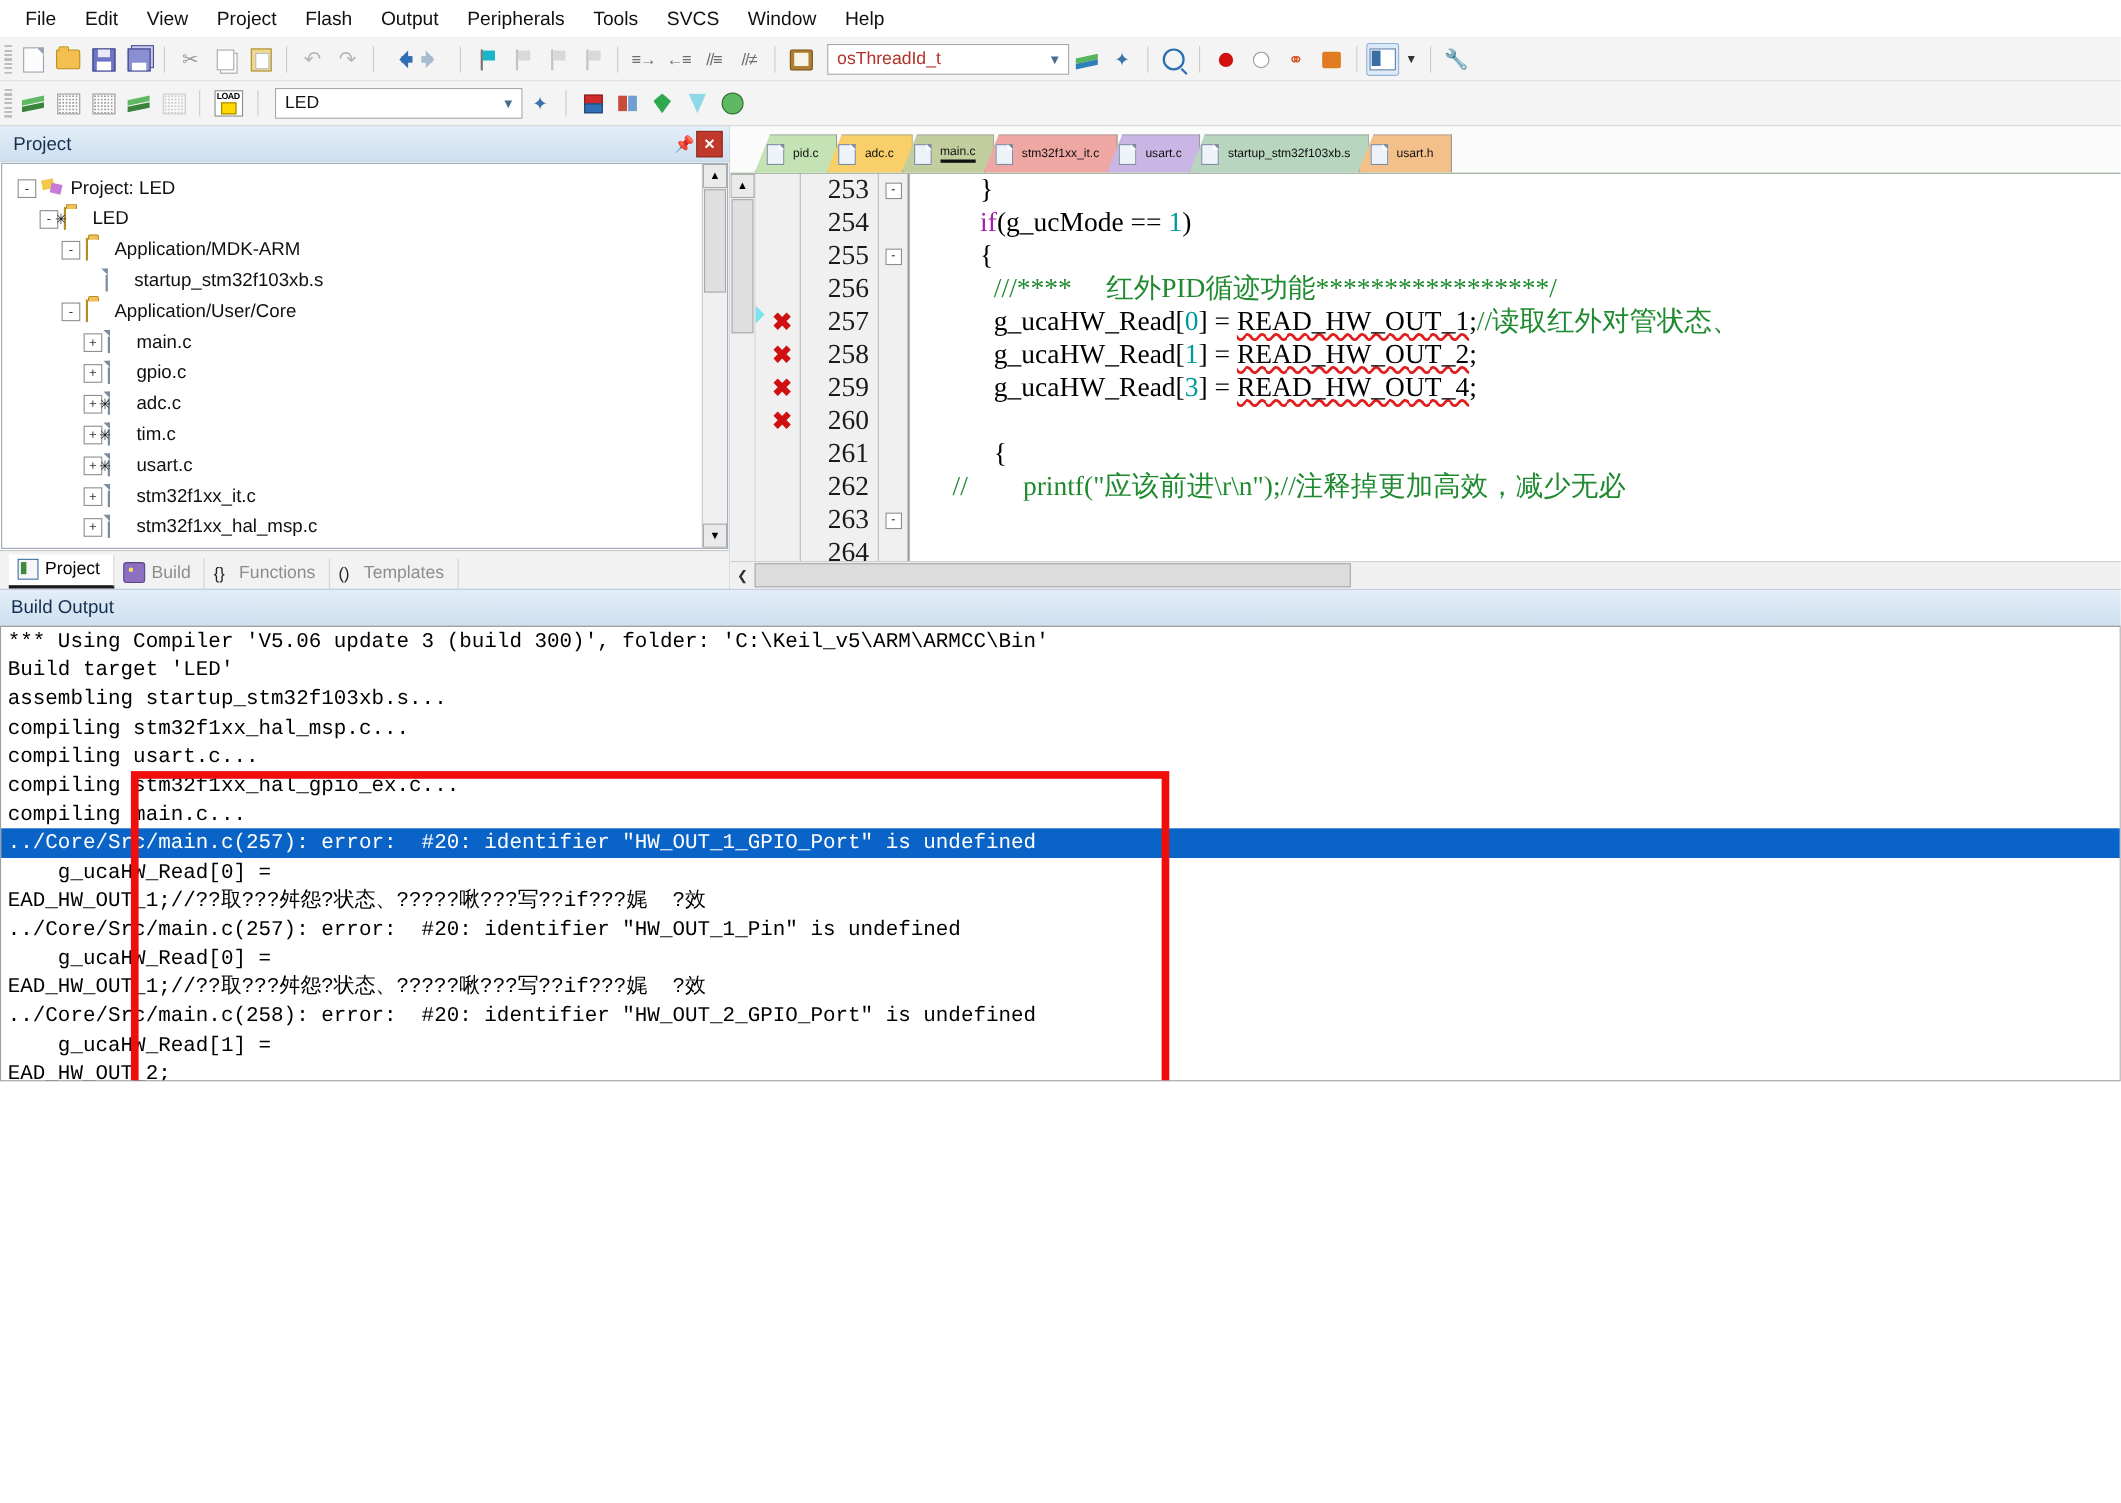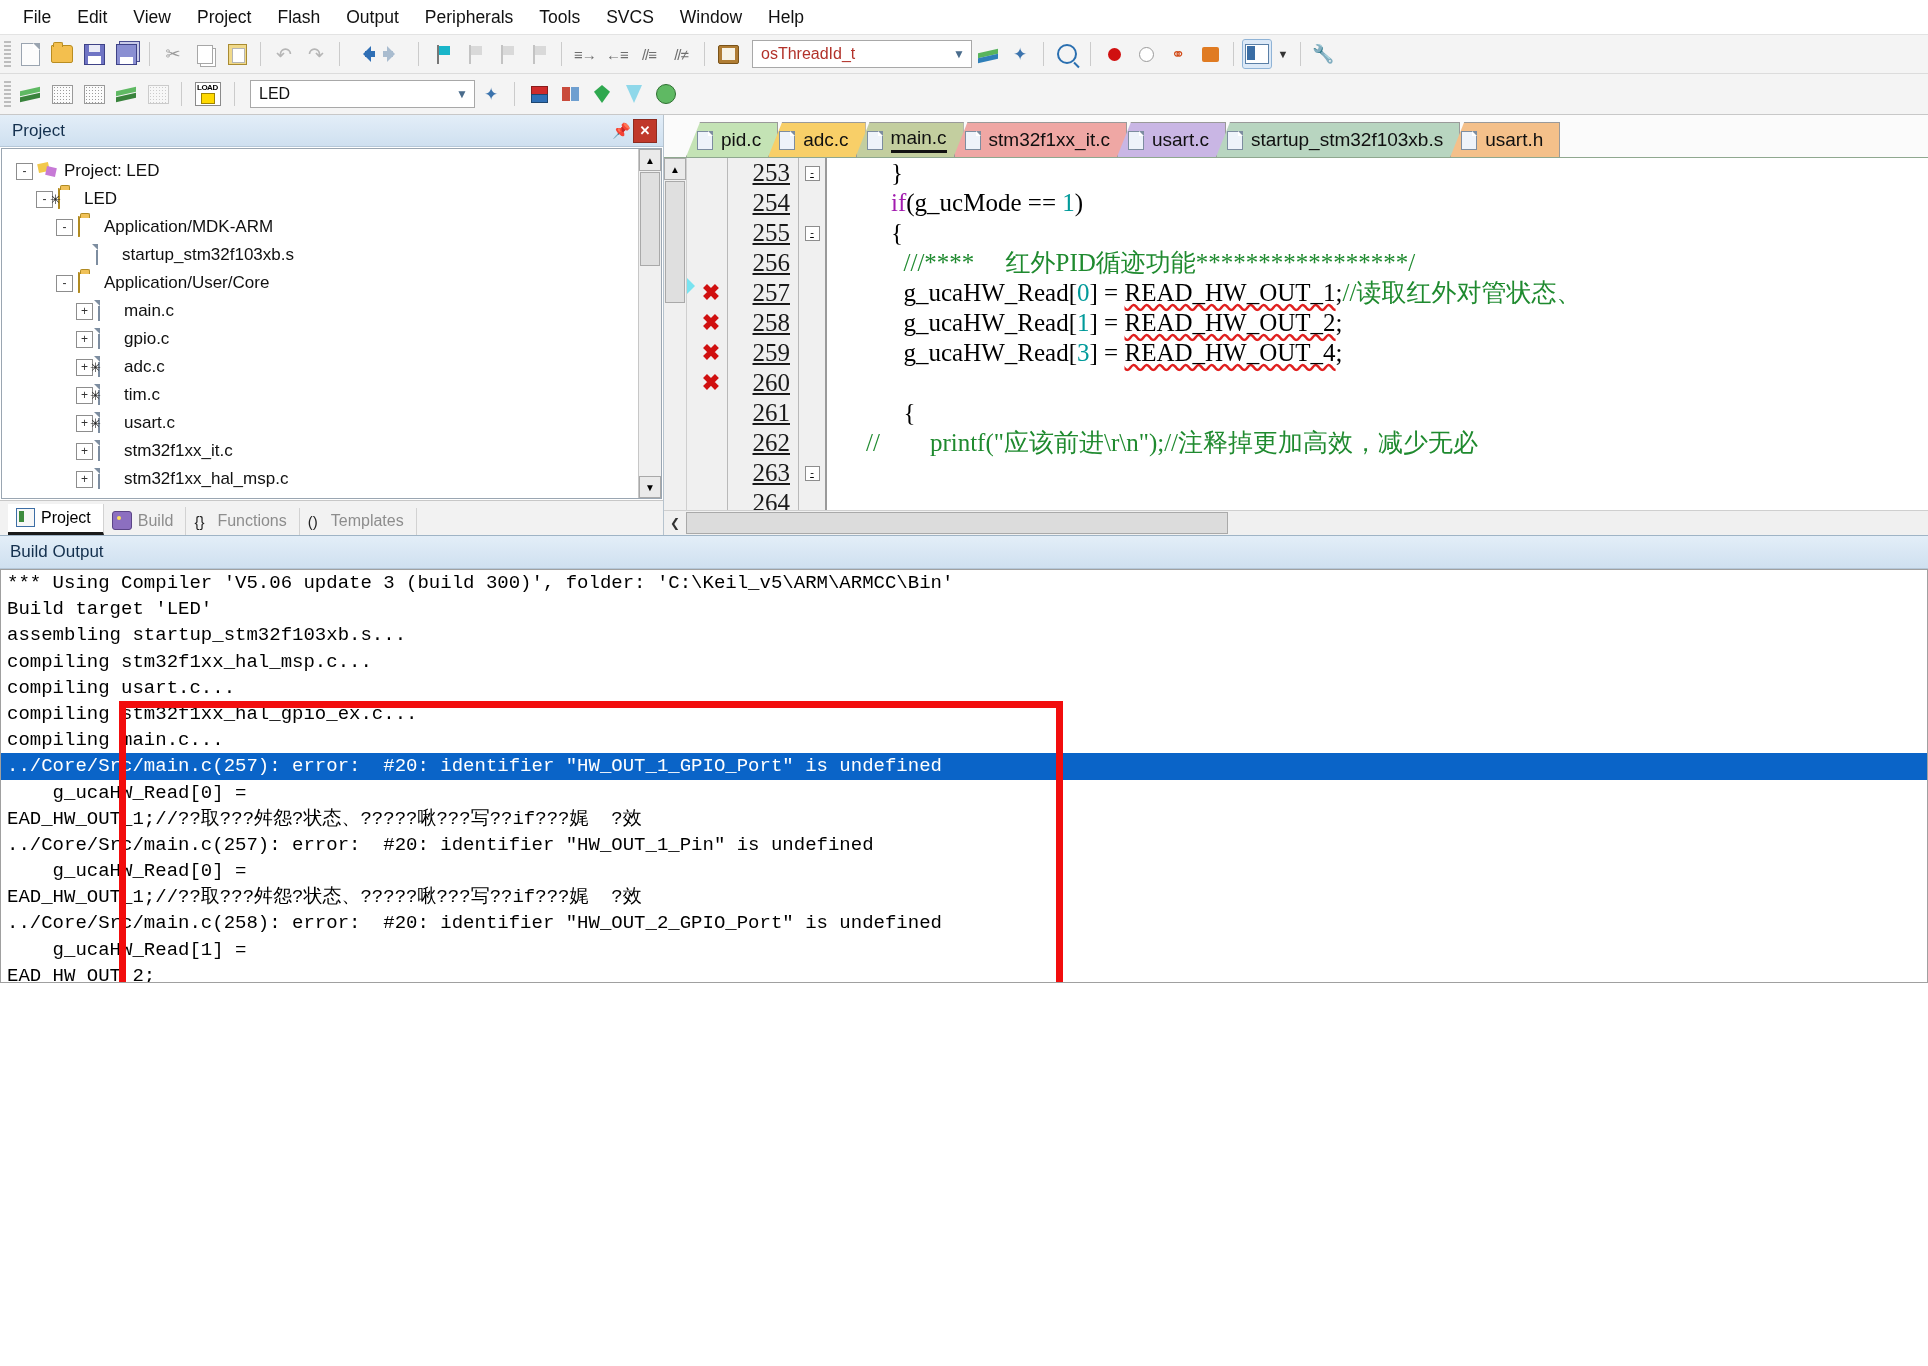--- a/index.html
+++ b/index.html
@@ -156,38 +156,38 @@
   .pt-proj{background:#f7f7f7;border:1px solid #3d6ea5;position:relative;}
   .pt-proj:after{content:"";position:absolute;left:2px;top:2px;width:5px;height:11px;background:#3d8b3d;}
   .pt-book{width:18px;height:17px;background:#8c6fc0;border:1px solid #5b4487;border-radius:3px;position:relative;}
   .pt-book:after{content:"";position:absolute;left:4px;top:4px;width:4px;height:4px;border-radius:50%;background:#ffe05a;}
 
   
   .editor{flex:1;display:flex;flex-direction:column;background:#fff;overflow:hidden;}
   .etabs{height:42px;display:flex;align-items:flex-end;background:#fbfbfb;padding-left:22px;border-bottom:1px solid #8fa88f;}
   .etab{
     height:34px;display:flex;align-items:center;gap:8px;padding:0 16px 0 10px;
-    font-size:19px;color:#101010;position:relative;margin-right:-10px;
+    font-size:11px;color:#101010;position:relative;margin-right:-10px;
     border:1px solid #9a9a9a;border-bottom:none;
     clip-path:polygon(14px 0,100% 0,100% 100%,0 100%);
     white-space:nowrap;
   }
   .etab .tfico{width:14px;height:17px;background:#eef3fa;border:1px solid #7d8da0;position:relative;flex:0 0 auto;}
   .etab .tfico:after{content:"";position:absolute;right:-1px;top:-1px;border-width:0 5px 5px 0;border-style:solid;border-color:#ffffff #7d8da0;}
   .etab.active{font-weight:normal;}
   .etab.active .lbl{border-bottom:3px solid #111;padding-bottom:1px;}
   .ed-body{flex:1;display:flex;overflow:hidden;position:relative;}
   .ed-vscroll{width:22px;background:#f0f0f0;border-right:1px solid #cfcfcf;display:flex;flex-direction:column;align-items:center;}
   .bpgutter{width:40px;background:#f0f0f0;border-right:1px solid #b9b9b9;position:relative;flex:0 0 auto;}
   .gutnum{width:62px;background:#f0f0f0;border-right:1px solid #b9b9b9;text-align:right;padding-right:8px;
      font-family:"Liberation Serif",serif;font-size:25px;color:#1a1a1a;flex:0 0 auto;}
   .foldcol{width:26px;background:#f0f0f0;border-right:2px solid #9a9a9a;flex:0 0 auto;position:relative;}
   .codecol{flex:1;padding-left:14px;position:relative;overflow:hidden;}
   .cline{height:30px;line-height:30px;font-family:"Liberation Serif",serif;font-size:25px;white-space:pre;}
-  .gline{height:30px;line-height:30px;text-decoration:underline;}
+  .gline{height:30px;line-height:30px;}
   .kw{color:#a21caf;}
   .cm{color:#1f8a2f;}
   .num{color:#009a9a;}
   .squig{text-decoration:underline wavy #e02020;text-decoration-skip-ink:none;}
   .xmark{position:absolute;right:6px;width:20px;height:30px;color:#d01010;font-size:22px;font-weight:bold;
      display:flex;align-items:center;justify-content:center;}
   .bparrow{position:absolute;right:24px;width:0;height:0;border:8px solid transparent;border-left-color:#79e3f0;}
   .hscrollbar{height:24px;background:#f0f0f0;border-top:1px solid #cfcfcf;display:flex;align-items:center;}
   .hsarr{width:22px;height:22px;display:flex;align-items:center;justify-content:center;font-size:12px;color:#333;}
   .hsthumb{height:20px;background:#dcdcdc;border:1px solid #a9a9a9;}

